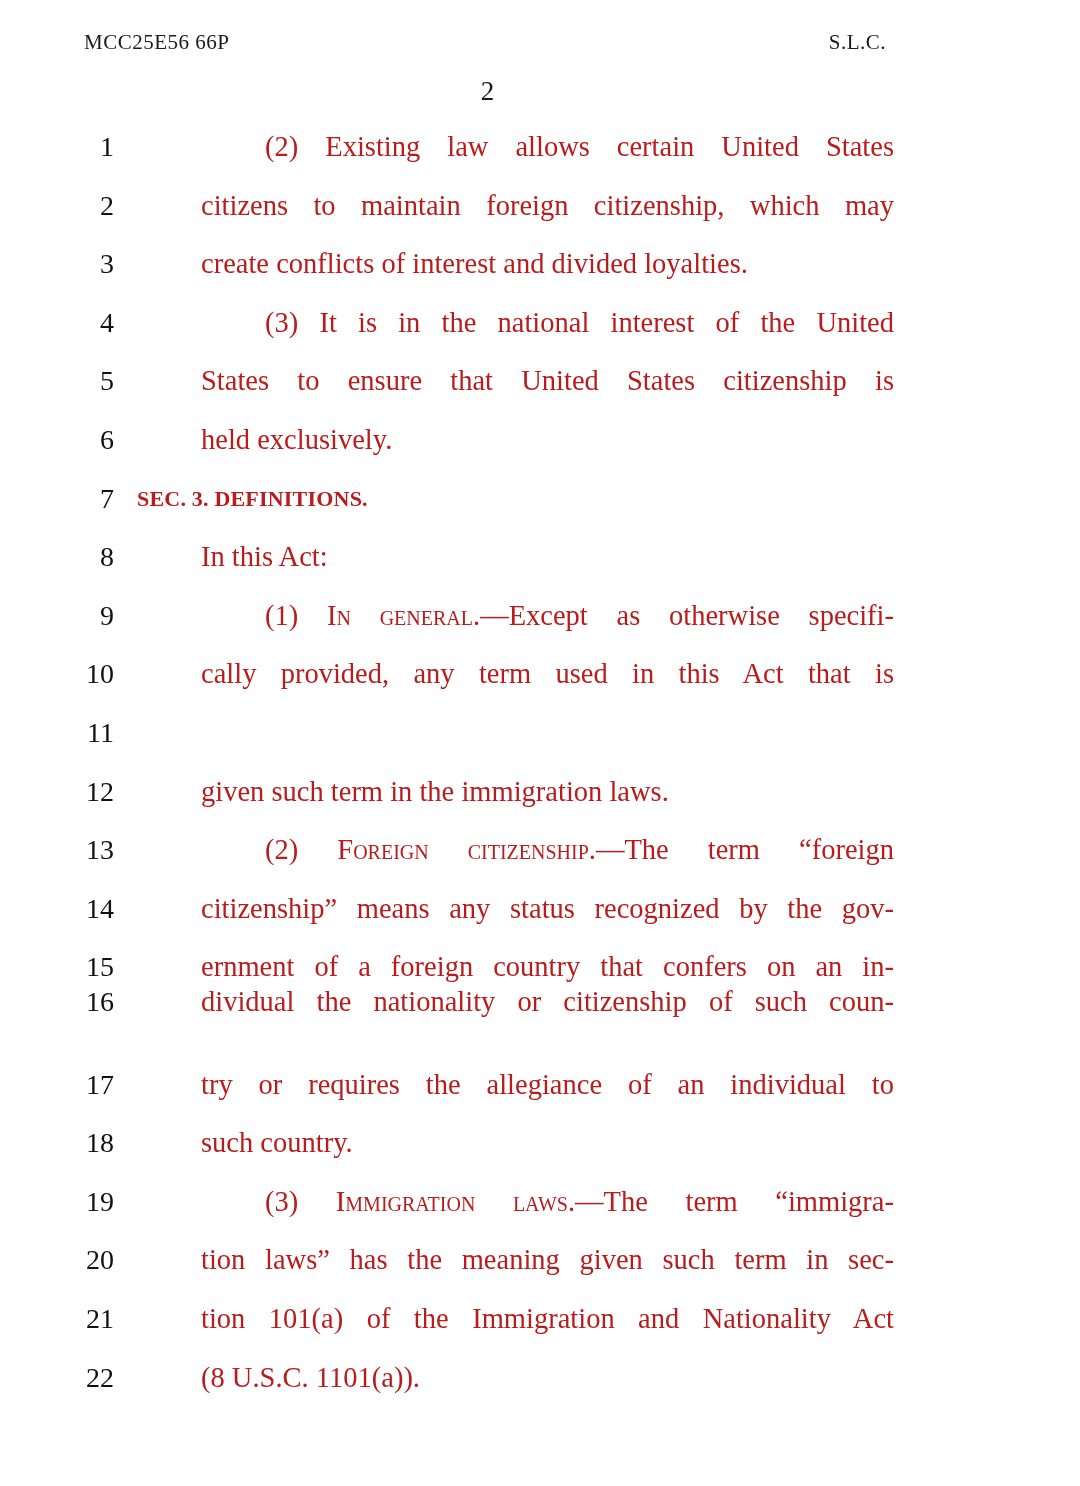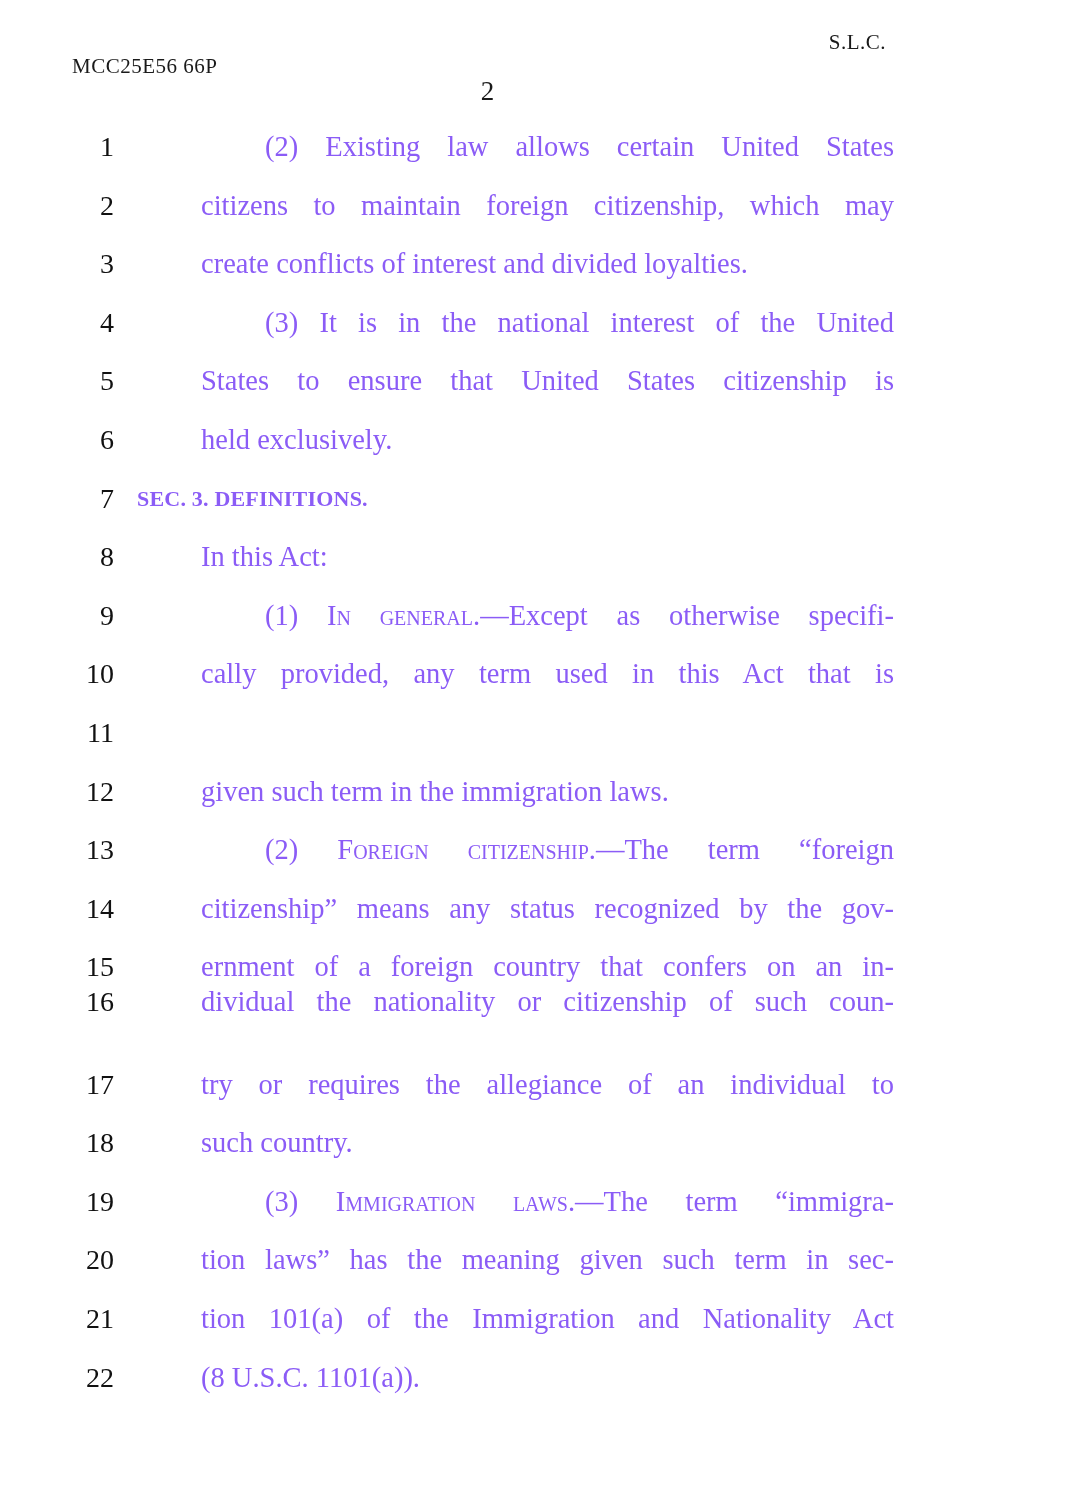--- a/index.html
+++ b/index.html
@@ -16,21 +16,21 @@
       color: #111111;
     }
     .hdr {
       position: absolute;
       top: 30px;
       font-family: "Liberation Serif", serif;
       font-size: 21px;
       letter-spacing: 0.5px;
       color: #1a1a1a;
     }
-    .hdr-left { left: 72px; margin-top: 24px; }
+    .hdr-left { left: 84px; }
     .hdr-right { right: 194px; }
     .pageno {
       position: absolute;
       top: 76px;
       left: 0;
       width: 975px;
       text-align: center;
       font-family: "Liberation Serif", serif;
       font-size: 27px;
       color: #1a1a1a;
@@ -52,21 +52,21 @@
       color: #111;
     }
     .tx {
       position: absolute;
       left: 201px;
       width: 693px;
       font-family: "Liberation Serif", serif;
       font-size: 28.5px;
       line-height: 40px;
       white-space: nowrap;
-      color: #8b5cf6;
+      color: #b91c1c;
     }
     .tx.just {
       text-align: justify;
       text-align-last: justify;
     }
     .tx.indent {
       left: 265px;
       width: 629px;
     }
     .tx.sec {

